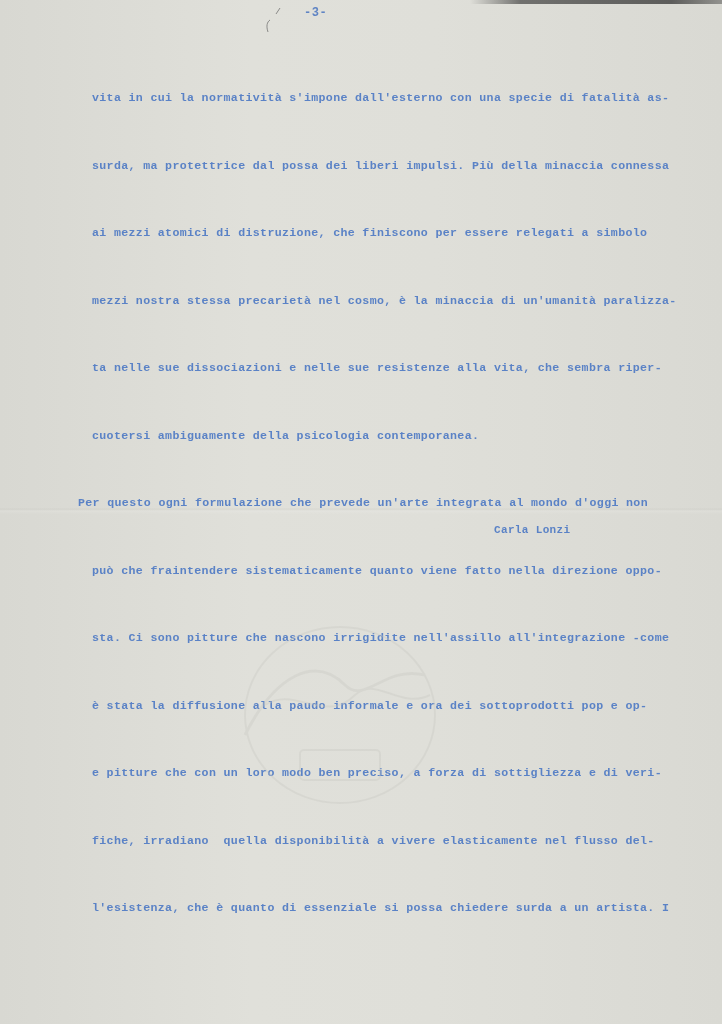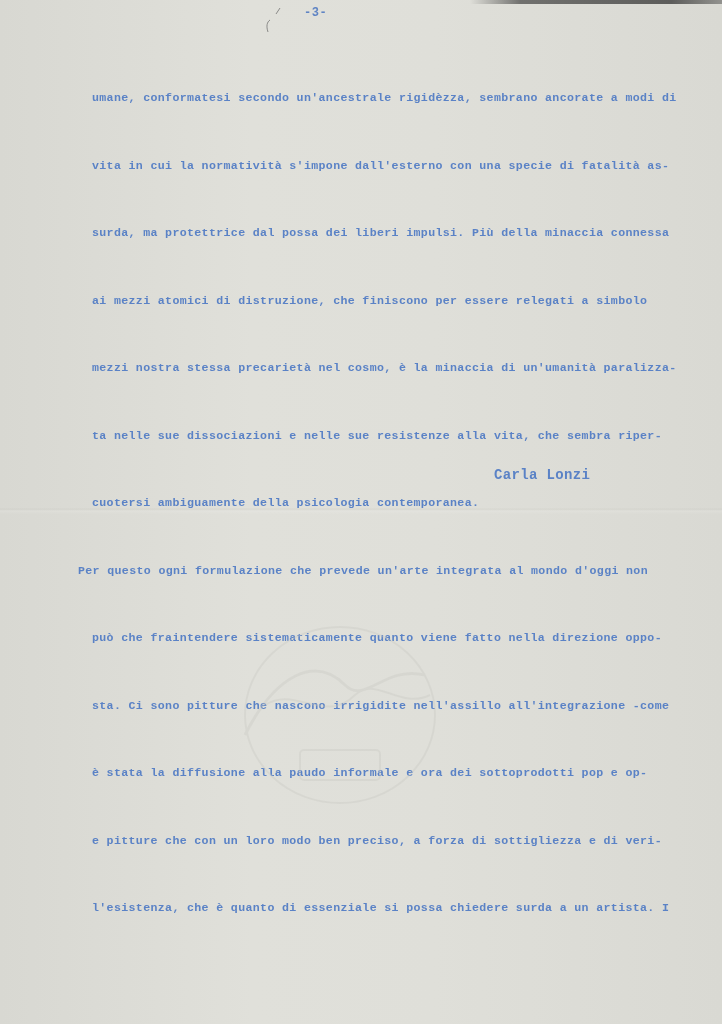--- a/index.html
+++ b/index.html
@@ -61,23 +61,23 @@
     .body-text .line {
       display: block;
       height: 22.5px;
     }
     .body-text .line.indent {
       margin-left: -14px;
     }
     .signature {
       position: absolute;
       left: 494px;
-      top: 467px;
+      top: 524px;
       color: #5a82c6;
-      font-size: 14px;
+      font-size: 11px;
       font-weight: bold;
       letter-spacing: 0.35px;
     }
     .watermark {
       position: absolute;
       left: 225px;
       top: 615px;
       width: 230px;
       height: 200px;
       opacity: 0.35;
@@ -89,32 +89,32 @@
 <div class="paper"></div>
 <div class="top-shadow"></div>
 
 <svg class="pencil-mark" viewBox="0 0 20 30">
   <path d="M18 2 L14 8 M8 14 C5 16, 4 20, 6 26" stroke="#8a8a88" stroke-width="1" fill="none"></path>
 </svg>
 
 <div class="page-number">-3-</div>
 
 <div class="body-text">
-  <span class="line">umane, conformatesi secondo un'ancestrale rigidèzza, sembrano ancorate a modi di</span>
   <span class="line">vita in cui la normatività s'impone dall'esterno con una specie di fatalità as-</span>
   <span class="line">surda, ma protettrice dal possa dei liberi impulsi. Più della minaccia connessa</span>
   <span class="line">ai mezzi atomici di distruzione, che finiscono per essere relegati a simbolo</span>
   <span class="line">mezzi nostra stessa precarietà nel cosmo, è la minaccia di un'umanità paralizza-</span>
   <span class="line">ta nelle sue dissociazioni e nelle sue resistenze alla vita, che sembra riper-</span>
   <span class="line">cuotersi ambiguamente della psicologia contemporanea.</span>
   <span class="line indent">Per questo ogni formulazione che prevede un'arte integrata al mondo d'oggi non</span>
   <span class="line">può che fraintendere sistematicamente quanto viene fatto nella direzione oppo-</span>
   <span class="line">sta. Ci sono pitture che nascono irrigidite nell'assillo all'integrazione -come</span>
   <span class="line">è stata la diffusione alla paudo informale e ora dei sottoprodotti pop e op-</span>
   <span class="line">e pitture che con un loro modo ben preciso, a forza di sottigliezza e di veri-</span>
+  <span class="line">fiche, irradiano  quella disponibilità a vivere elasticamente nel flusso del-</span>
   <span class="line">l'esistenza, che è quanto di essenziale si possa chiedere surda a un artista. I</span>
   
   
   
 </div>
 
 <div class="signature">Carla Lonzi</div>
 
 <svg class="watermark" viewBox="0 0 230 200">
   <ellipse cx="115" cy="100" rx="95" ry="88" fill="none" stroke="#c8c8c2" stroke-width="2"></ellipse>

